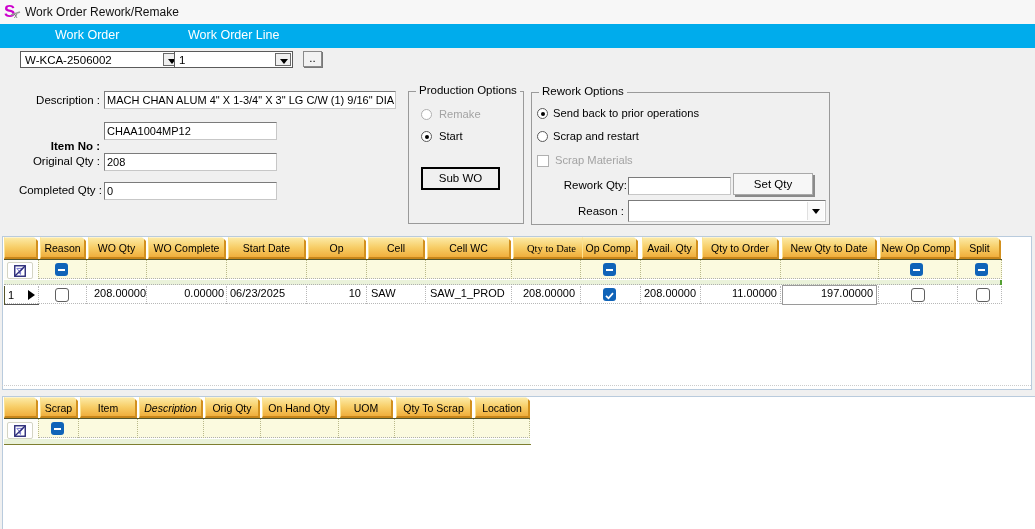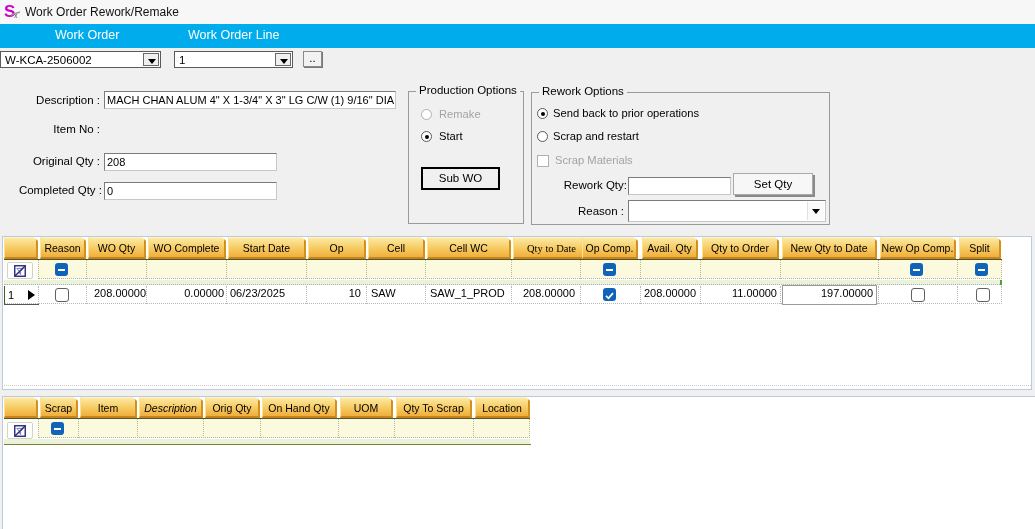--- a/index.html
+++ b/index.html
@@ -69,35 +69,38 @@
     <text x="1" y="15" font-family="Liberation Sans" font-size="17" font-weight="bold" fill="#cc00cc">S</text>
     <line x1="8" y1="13" x2="17" y2="10" stroke="#9a9a9a" stroke-width="1.4"></line>
     <text x="11" y="16" font-family="Liberation Sans" font-size="7" fill="#555">x</text>
   </svg>
   <div class="abs" id="titletext">Work Order Rework/Remake</div>
 
   <div class="abs" id="bluebar"></div>
   <div class="abs bluelabel" style="left:55px;">Work Order</div>
   <div class="abs bluelabel" style="left:188px;">Work Order Line</div>
 
-  <div class="abs combo" style="left:0;top:51px;width:161px;height:17px;">
+  <div class="abs combo" style="left:20px;top:51px;width:161px;height:17px;">
     <span class="txt">W-KCA-2506002</span>
       <span class="btn"></span>
   </div>
   <div class="abs combo" style="left:174px;top:51px;width:119px;height:17px;">
     <span class="txt">1</span>
       <span class="btn"></span>
   </div>
   <div class="abs winbtn" style="left:303px;top:51px;width:19px;height:16px;border:1px solid #8a8a8a;box-shadow:1px 1px 0 #777;line-height:12px;">..</div>
 
   <div class="abs lbl" style="left:0;top:94px;width:100px;">Description :</div>
   <div class="abs tb" style="left:104px;top:91px;width:292px;height:18px;overflow:hidden;">
       <span>MACH CHAN ALUM 4" X 1-3/4" X 3" LG C/W (1) 9/16" DIA</span>
     </div>
-  <div class="abs lbl" style="left:0;top:123px;width:100px;">Item No :</div>
+  <div class="abs lbl" style="left:0;top:140px;width:100px;font-weight:bold;">Item No :</div>
+  <div class="abs tb" style="left:104px;top:122px;width:173px;height:18px;">
+      <span>CHAA1004MP12</span>
+    </div>
   <div class="abs lbl" style="left:0;top:155px;width:100px;">Original Qty :</div>
   <div class="abs tb" style="left:104px;top:153px;width:173px;height:18px;">
       <span>208</span>
     </div>
   <div class="abs lbl" style="left:0;top:184px;width:102px;">Completed Qty :</div>
   <div class="abs tb" style="left:104px;top:182px;width:173px;height:18px;">
       <span>0</span>
     </div>
 
   <div class="abs group" style="left:408px;top:91px;width:116px;height:133px;">

